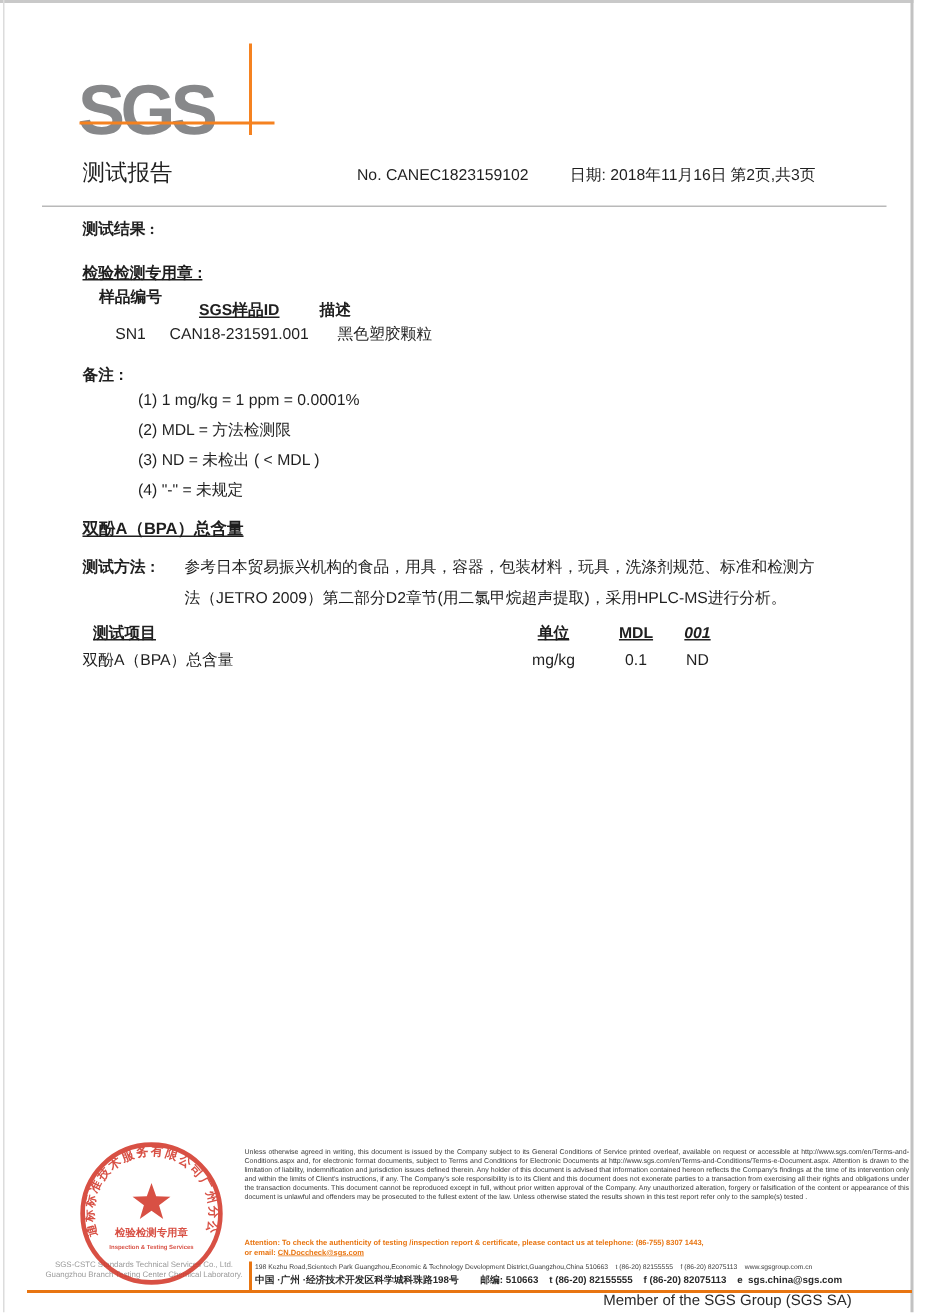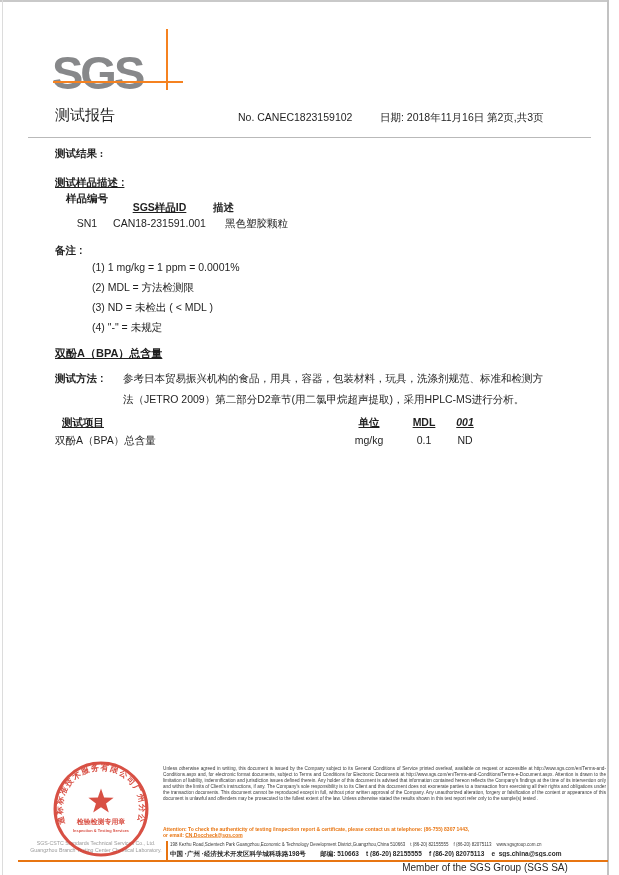--- a/index.html
+++ b/index.html
@@ -79,21 +79,21 @@
 <div class="abs logo-vline"></div>
 <div class="abs logo-hline"></div>
 
 <div class="abs doc-title">测试报告</div>
 <div class="abs report-no t">No. CANEC1823159102</div>
 <div class="abs report-date t">日期: 2018年11月16日</div>
 <div class="abs report-pages t">第2页,共3页</div>
 <div class="abs header-rule"></div>
 
 <div class="abs t bold results-label">测试结果 :</div>
-<div class="abs t bold ul sample-title">测试样品描述 :</div>
+<div class="abs t bold ul sample-title">检验检测专用章 :</div>
 
 <div class="abs t bold st-h1">样品编号</div>
 <div class="abs t bold st-h2">SGS样品ID</div>
 <div class="abs t bold st-h3">描述</div>
 <div class="abs t st-r1">SN1</div>
 <div class="abs t st-r2">CAN18-231591.001</div>
 <div class="abs t st-r3">黑色塑胶颗粒</div>
 
 <div class="abs t bold notes-label">备注 :</div>
 <div class="abs t note-0">(1) 1 mg/kg = 1 ppm = 0.0001%</div>

